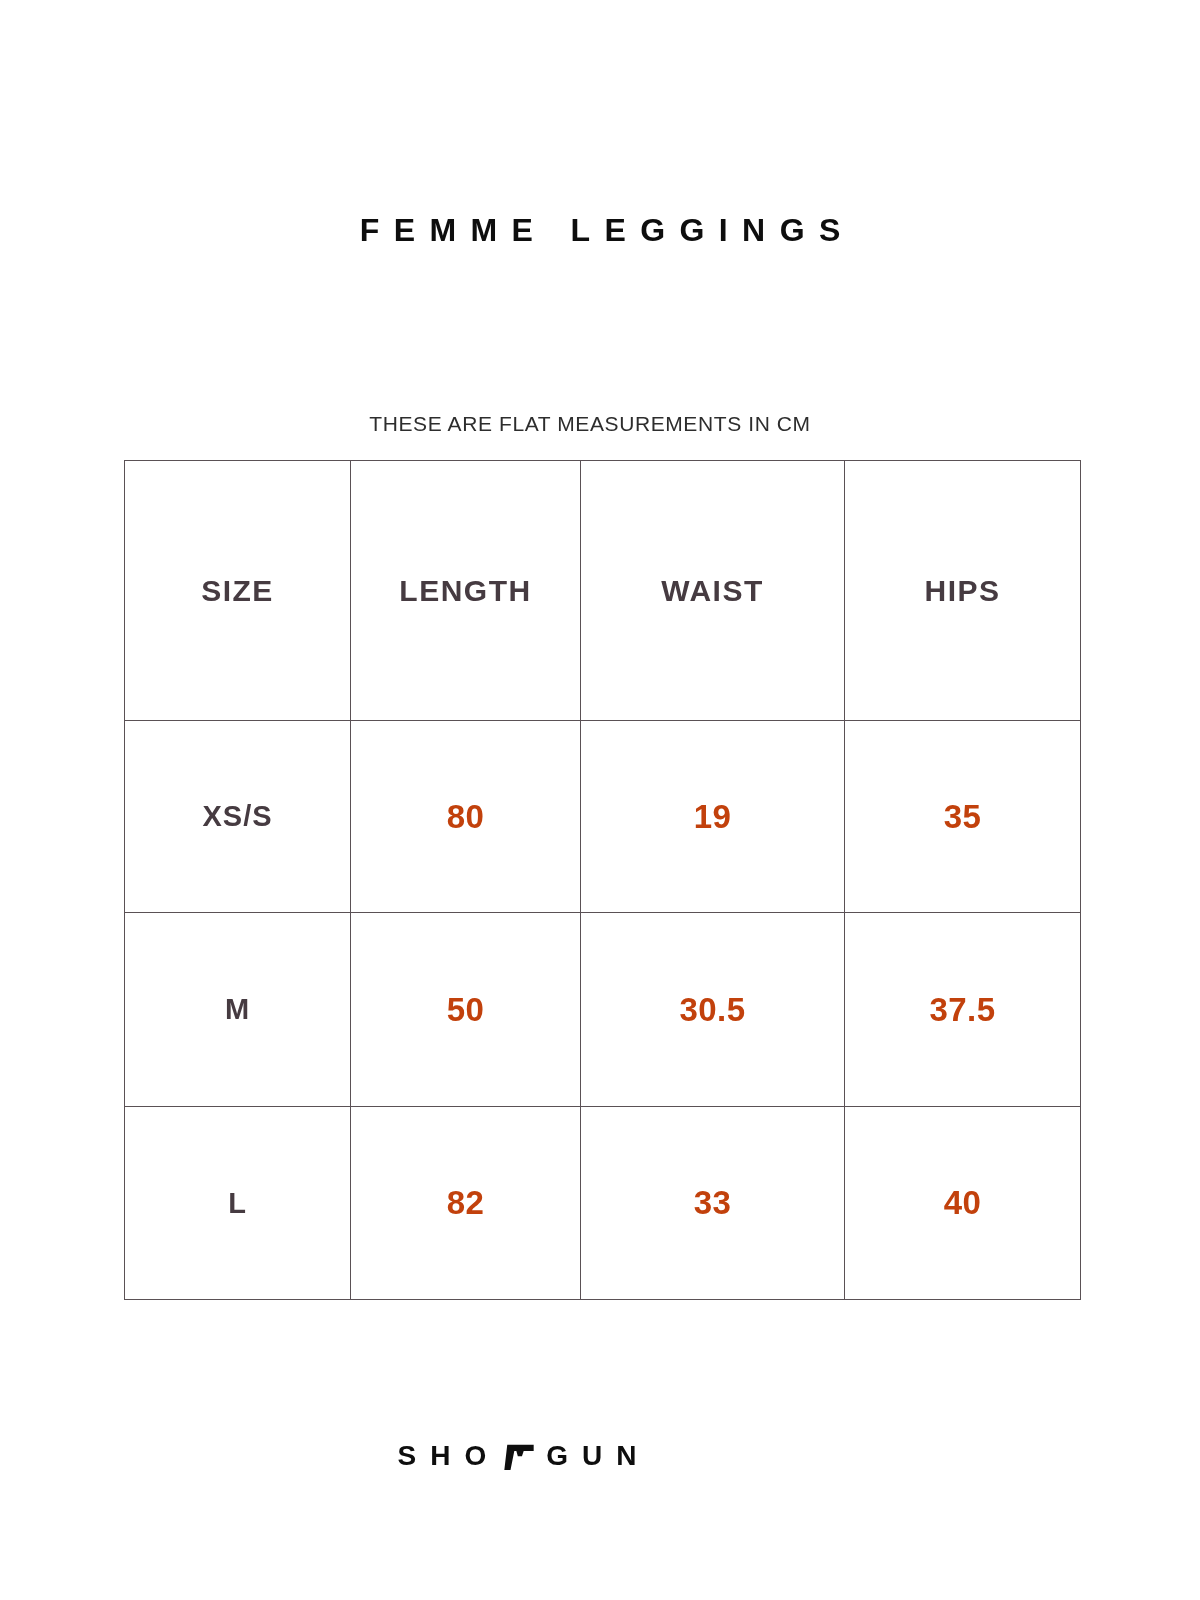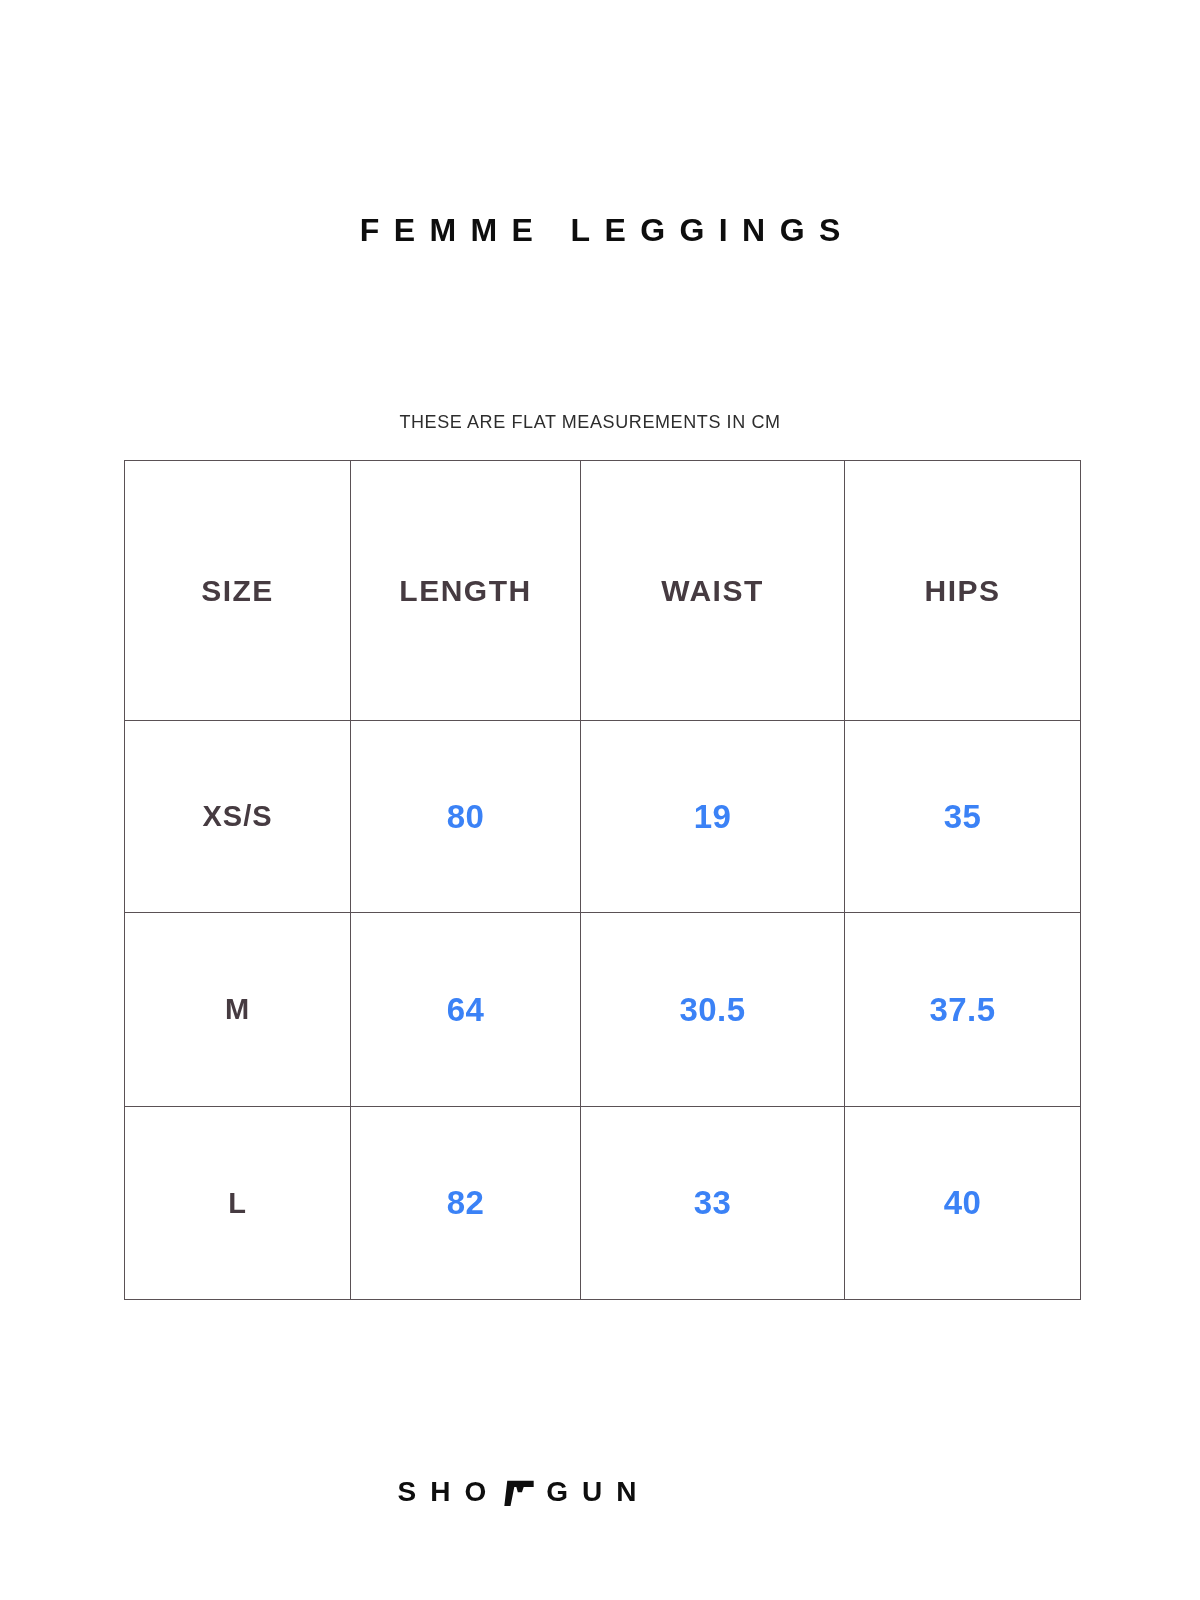--- a/index.html
+++ b/index.html
@@ -28,21 +28,21 @@
     white-space: nowrap;
   }
 
   
   .subtitle {
     position: absolute;
     top: 412px;
     left: 0;
     width: 1180px;
     text-align: center;
-    font-size: 18px;
+    font-size: 21px;
     font-weight: 400;
     letter-spacing: 0.6px;
     color: #2d2d2d;
     white-space: nowrap;
   }
 
   
   .chart-wrap {
     position: absolute;
     left: 124px;
@@ -75,21 +75,21 @@
     font-size: 29px;
     font-weight: 700;
     letter-spacing: 1px;
     color: #463b41;
     margin-left: 32px;
   }
   td.value-cell {
     font-size: 33px;
     font-weight: 700;
     letter-spacing: 0.5px;
-    color: #3b82f6;
+    color: #c2410c;
   }
 
   
   .brand {
     position: absolute;
     top: 1442px;
     left: 0;
     width: 1048px;
     display: flex;
     justify-content: center;
@@ -97,21 +97,21 @@
     color: #0e0e0e;
   }
   .brand-text {
     font-size: 28px;
     font-weight: 700;
     letter-spacing: 0.5em;
     line-height: 1;
     white-space: nowrap;
   }
   .brand-text.left { margin-right: 2px; }
-  .brand-text.right { letter-spacing: 0.5em; margin-top: 36px; }
+  .brand-text.right { letter-spacing: 0.5em; }
   .pistol {
     width: 30px;
     height: 27px;
     margin: 0 12px 0 2px;
     display: block;
   }
 </style>
 </head>
 <body>
 
@@ -137,21 +137,21 @@
     </thead>
     <tbody>
       <tr class="data-row" style="height:192px">
         <td class="size-cell">XS/S</td>
         <td class="value-cell">80</td>
         <td class="value-cell">19</td>
         <td class="value-cell">35</td>
       </tr>
       <tr class="data-row" style="height:194px">
         <td class="size-cell">M</td>
-        <td class="value-cell">64</td>
+        <td class="value-cell">50</td>
         <td class="value-cell">30.5</td>
         <td class="value-cell">37.5</td>
       </tr>
       <tr class="data-row" style="height:193px">
         <td class="size-cell">L</td>
         <td class="value-cell">82</td>
         <td class="value-cell">33</td>
         <td class="value-cell">40</td>
       </tr>
     </tbody>

